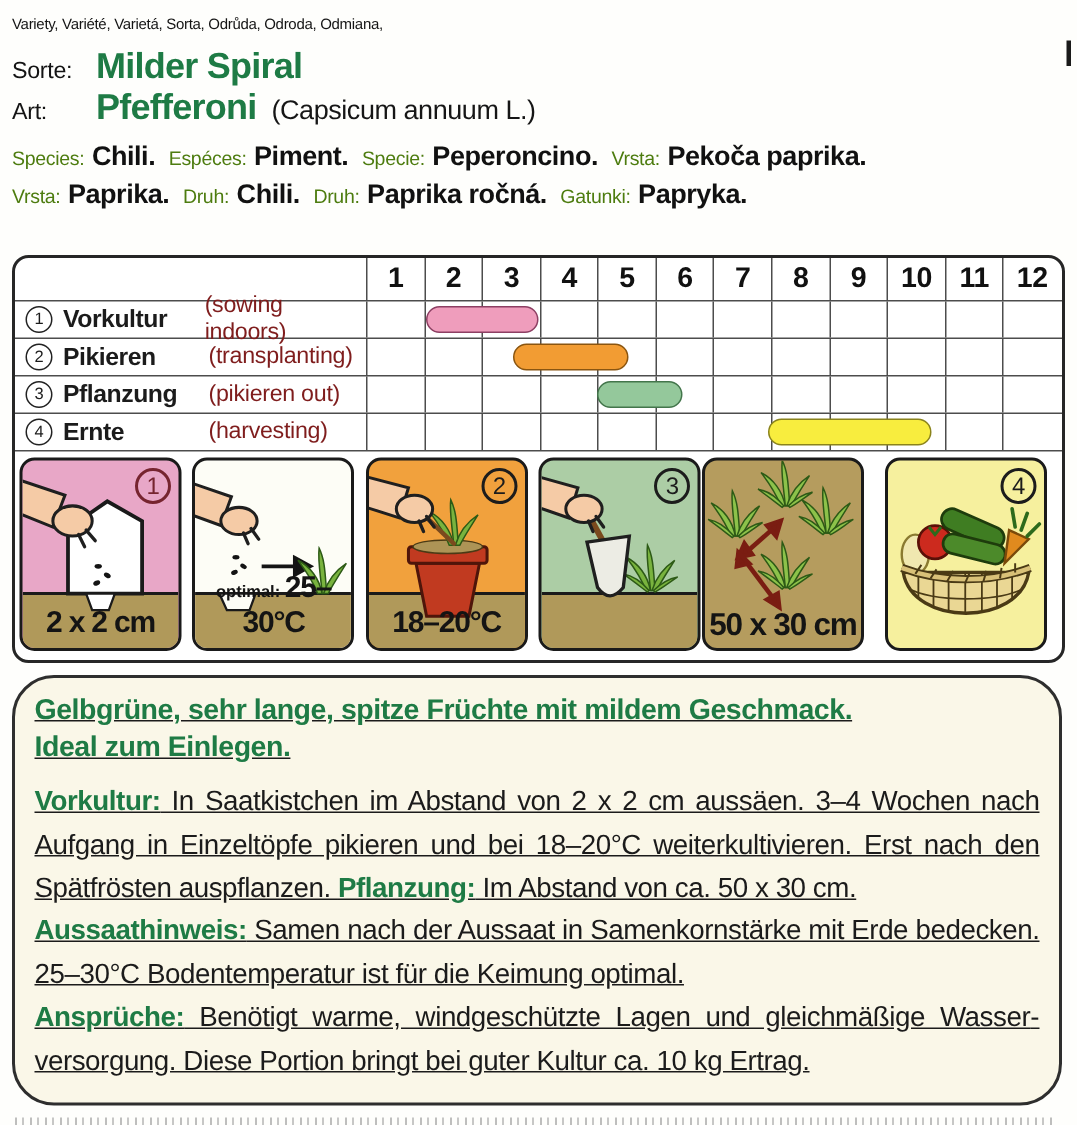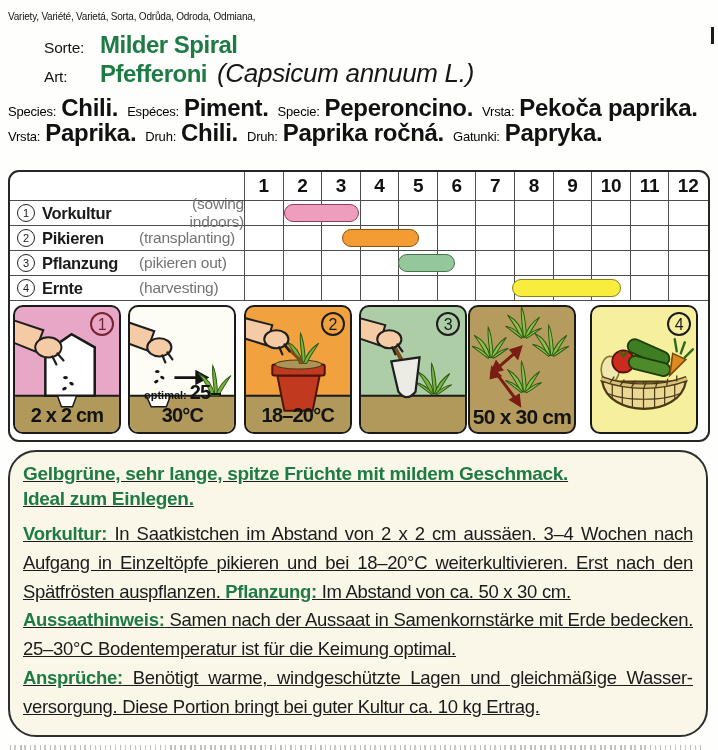--- a/index.html
+++ b/index.html
@@ -6,48 +6,48 @@
   #page {
     position:relative; width:718px; height:750px; background:#fefefc;
     font-family:"Liberation Sans","DejaVu Sans",sans-serif; color:#1b1b1b;
     overflow:hidden; letter-spacing:-0.2px;
   }
   
   .hline { position:absolute; left:8px; white-space:nowrap; }
   .l1 { top:11px; font-size:10px; color:#141414; }
   .l2 { top:31px; display:flex; align-items:baseline; }
   .l3 { top:58px; display:flex; align-items:baseline; }
-  .fld-label { font-size:15.5px; width:56px; color:#141414;margin-left:36px; }
+  .fld-label { font-size:15.5px; width:56px; color:#141414; }
   .fld-value { font-size:24px; font-weight:bold; color:#1e7b45; letter-spacing:-0.5px; }
-  .latin { font-size:26px; font-style:italic; margin-left:10px; color:#161616; letter-spacing:-0.3px; }
+  .latin { font-size:18px; margin-left:10px; color:#161616; letter-spacing:-0.3px; }
   .l4 { top:94px; } .l5 { top:119px; }
   .sp-line { display:flex; align-items:baseline; }
-  .sp-label { font-size:13px; color:#000000; margin-right:5px; }
-  .sp-value { font-size:24px; font-weight:bold; color:#111; margin-right:9px; letter-spacing:-0.3px; }
+  .sp-label { font-size:13px; color:#4d7c0f; margin-right:5px; }
+  .sp-value { font-size:18px; font-weight:bold; color:#111; margin-right:9px; letter-spacing:-0.3px; }
   .scan-tick { position:absolute; left:711px; top:27px; width:3px; height:17px; background:#1a1a1a; }
 
   
   .cal-box {
     position:absolute; left:8px; top:170px; width:702px; height:272px;
     border:2.5px solid #262626; border-radius:11px; background:#fff; box-sizing:border-box;
   }
   .cal-table { position:absolute; left:0; top:0; right:0; height:129px; }
   .cal-row { position:relative; display:flex; border-bottom:1px solid #4d4d4d; box-sizing:border-box; }
   .cal-row.hdr { height:29px; }
   .cal-row.data { height:25px; }
   .row-label { width:234px; display:flex; align-items:center; padding-left:7px; box-sizing:border-box; }
   .row-months { position:relative; flex:1; display:flex; }
   .m-cell { width:38.583px; box-sizing:border-box; border-left:1px solid #4d4d4d; }
   .hdr .m-cell { font-size:19px; font-weight:bold; text-align:center; line-height:28px; color:#111; }
   .circ-num {
     display:inline-block; width:16px; height:16px; border:1.3px solid #222; border-radius:50%;
     font-size:11px; line-height:16px; text-align:center; font-weight:normal; margin-right:7px; flex:none;
   }
   .row-name { font-size:16.5px; font-weight:bold; width:97px; letter-spacing:-0.3px; }
-  .row-en { font-size:15.5px; color:#737373;text-align:right; }
+  .row-en { font-size:15.5px; color:#7f1d1d; }
   .cal-bar { position:absolute; top:3px; height:16px; border-radius:9px; border:1.6px solid #000; box-sizing:content-box; }
 
   
   .pict-panel {
     position:absolute; top:133px; width:108px; height:129px; box-sizing:border-box;
     border:2.5px solid #1a1a1a; border-radius:10px; overflow:hidden;
   }
   .pict-panel svg { position:absolute; left:0; top:0; width:100%; height:100%; }
   .pict-num {
     position:absolute; top:5px; right:5px; width:24px; height:24px; border:2px solid #1c1c1c;

